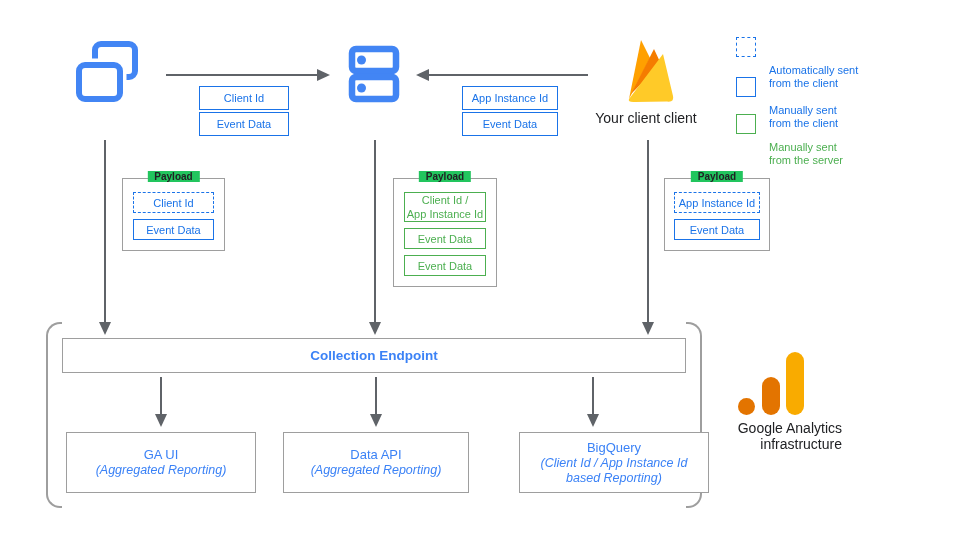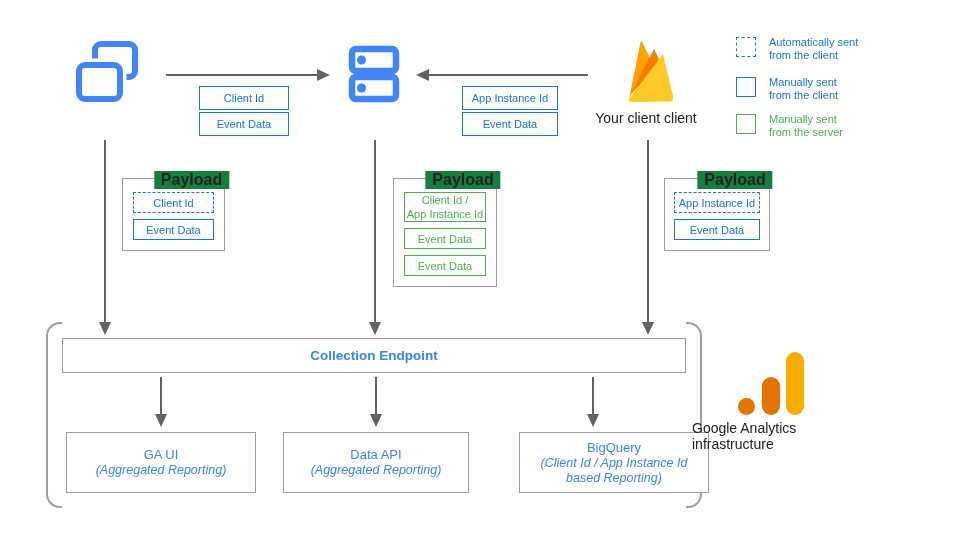--- a/index.html
+++ b/index.html
@@ -19,27 +19,27 @@
   .ah.down{border-left:6px solid transparent;border-right:6px solid transparent;border-top:13px solid #5f6368;}
 
   
   .tag{position:absolute;background:#fff;border:1.5px solid #1a73e8;color:#1a73e8;
        font-size:11px;display:flex;align-items:center;justify-content:center;text-align:center;box-sizing:border-box;}
 
   
   .lswatch{position:absolute;width:20px;height:20px;background:#fff;border:1.5px solid #1a73e8;box-sizing:border-box;}
   .lswatch.dashed{border-style:dashed;}
   .lswatch.green{border-color:#4caf50;}
-  .ltext{position:absolute;font-size:11px;line-height:13px;color:#1a73e8;white-space:pre-line;width:160px;}
+  .ltext{position:absolute;font-size:11px;line-height:13px;color:#1a73e8;white-space:pre-line;width:160px;margin-top:28px;}
   .ltext.green{color:#4caf50;}
 
   
   .payload{position:absolute;border:1px solid #9e9e9e;background:#fff;box-sizing:border-box;}
-  .payload-title{position:absolute;top:-8px;left:50%;transform:translateX(-50%);background:#15803d;
-                 padding:0 7px;font-size:16px;font-weight:bold;color:#202124;white-space:nowrap;margin-left:18px;}
+  .payload-title{position:absolute;top:-8px;left:50%;transform:translateX(-50%);background:#22c55e;
+                 padding:0 7px;font-size:10px;font-weight:bold;color:#202124;white-space:nowrap;}
   .payload-items{display:flex;flex-direction:column;gap:6px;padding:13px 10px 10px;}
   .pitem{border:1.5px solid #1a73e8;color:#1a73e8;font-size:11px;min-height:21px;background:#fff;
          display:flex;align-items:center;justify-content:center;text-align:center;white-space:pre-line;line-height:14px;box-sizing:border-box;}
   .pitem.dashed{border-style:dashed;}
   .pitem.green{border-color:#4caf50;color:#4caf50;}
 
   
   .bracket{position:absolute;top:322px;height:186px;width:16px;box-sizing:border-box;}
   .bracket.left{border-left:2px solid #9e9e9e;border-top:2px solid #9e9e9e;border-bottom:2px solid #9e9e9e;
                 border-radius:14px 0 0 14px;}
@@ -49,21 +49,21 @@
             display:flex;align-items:center;justify-content:center;font-size:13.5px;color:#3b82f6;box-sizing:border-box;font-weight:bold;}
   .svc{position:absolute;top:432px;height:61px;border:1px solid #9e9e9e;background:#fff;color:#3b82f6;
        display:flex;flex-direction:column;align-items:center;justify-content:center;box-sizing:border-box;}
   .svc .name{font-size:13px;line-height:16px;}
   .svc .sub{font-size:12.5px;font-style:italic;white-space:pre-line;text-align:center;line-height:15px;}
 
   
   .ga-dot{position:absolute;left:738px;top:398px;width:17px;height:17px;border-radius:50%;background:#e37400;}
   .ga-bar-mid{position:absolute;left:762px;top:377px;width:18px;height:38px;border-radius:9px;background:#e37400;}
   .ga-bar-tall{position:absolute;left:786px;top:352px;width:18px;height:63px;border-radius:9px;background:#f9ab00;}
-  .brand{position:absolute;left:692px;top:420px;width:150px;text-align:left;font-size:14px;line-height:16px;
+  .brand{position:absolute;left:692px;top:420px;width:150px;text-align:right;font-size:14px;line-height:16px;
          color:#202124;white-space:pre-line;}
 </style>
 </head>
 <body>
 
 <div class="canvas">
 
   <svg class="abs" style="left:76px;top:40px" width="62" height="64" viewBox="0 0 62 64">
     <rect x="19" y="4" width="40" height="33" rx="6" fill="#ffffff" stroke="#4285F4" stroke-width="6"></rect>
     <rect x="3" y="25" width="41" height="34" rx="6" fill="#ffffff" stroke="#ffffff" stroke-width="13"></rect>

